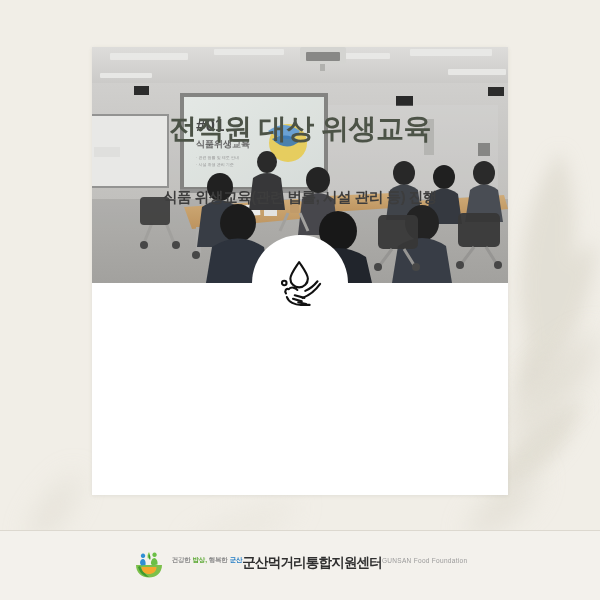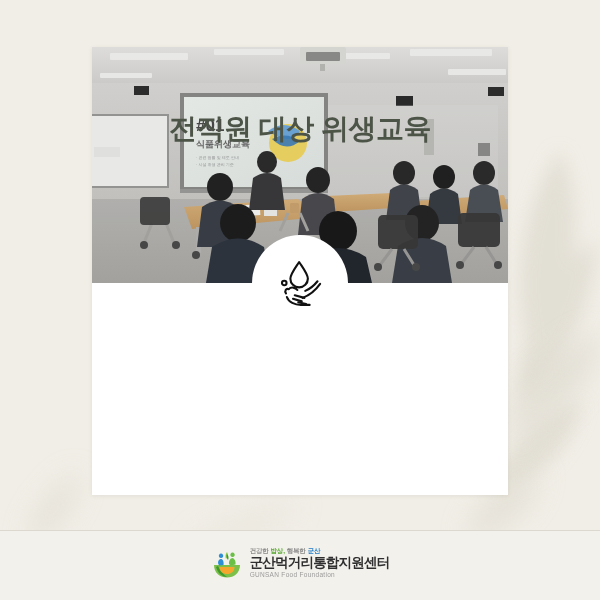--- a/index.html
+++ b/index.html
@@ -69,21 +69,21 @@
     color:#3d3d3d;
   }
 
   
   #footer-logo {
     position:absolute; left:0; right:0; top:543px; height:40px;
     display:flex; align-items:center; justify-content:center; gap:7px;
   }
   #logo-mark { width:32px; height:32px; flex:none; }
   #logo-mark svg { display:block; width:32px; height:32px; }
-  #logo-text { display:flex; flex-direction:column; justify-content:space-between; }
+  #logo-text { display:flex; justify-content:space-between; }
   #logo-tagline {
     font-size:6.5px; font-weight:bold; letter-spacing:-0.2px;
     color:#8b8b8b; line-height:1.2; margin-bottom:1px;
     display:flex; gap:2px; align-items:baseline;
   }
   .tag-green { color:#5aa832; }
   .tag-blue  { color:#1f7bc4; }
   #logo-name {
     font-size:13.5px; font-weight:bold; letter-spacing:-0.8px;
     color:#2f2f2f; line-height:1.05;
@@ -292,20 +292,21 @@
       <path d="M52 30 c -4 5, -9 9, -14 11"></path>
       <path d="M55 33 c -5 7, -12 13, -20 16"></path>
 
       <path d="M24 50 l 10 3"></path>
       <path d="M26 46 l 11 3"></path>
       <path d="M30 54 l 9 2"></path>
     </svg>
   </div>
 
   <div id="card-title">전직원 대상 위생교육</div>
+  <div id="card-subtitle">식품 위생교육(관련 법률, 시설 관리 등) 진행</div>
 </div>
 
 <div id="footer-logo">
 
   <div id="logo-mark">
     <svg viewBox="0 0 64 64">
 
       <path d="M6 36 C 6 52, 18 61, 32 61 C 46 61, 58 52, 58 36 Z" fill="#7cc04a"></path>
       <path d="M10 40 C 14 53, 22 59, 32 60 C 24 54, 18 47, 14 38 Z" fill="#3f9a2e"></path>
 

